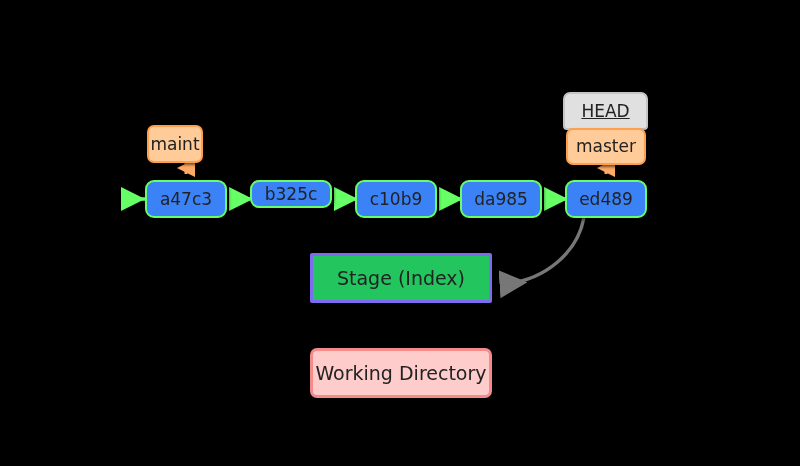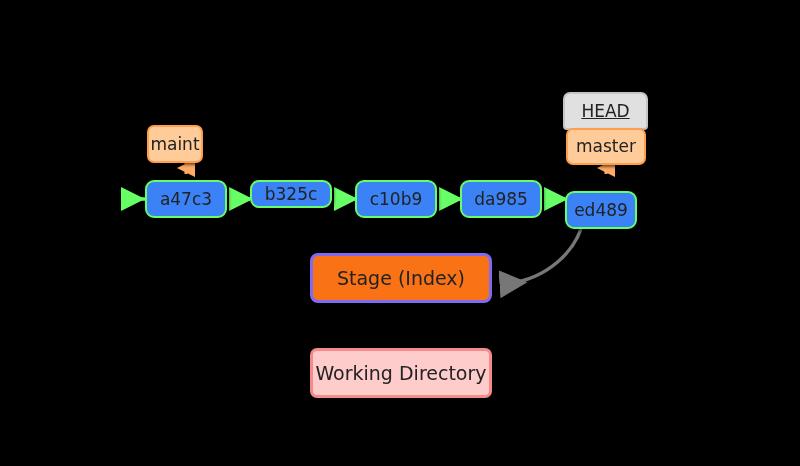--- a/index.html
+++ b/index.html
@@ -38,23 +38,23 @@
     border: 2.5px solid #ff9f4d;
     border-radius: 7px;
   }
   .ref-head {
     background: #e0e0e0;
     border: 2.5px solid #c4c4c4;
     border-radius: 7px 7px 4px 4px;
     text-decoration: underline;
   }
   .stage-box {
-    background: #f97316;
+    background: #22c55e;
     border: 3px solid #7e6bf0;
-    border-radius: 8px;
+    border-radius: 2px;
     font-size: 19px;
   }
   .workdir-box {
     background: #ffcccc;
     border: 3px solid #f58a8a;
     border-radius: 7px;
     font-size: 19px;
     margin-top: 16px;
   }
   .svg-layer {
@@ -118,21 +118,21 @@
   </div>
   <div class="node commit" style="left:250px; top:180px; width:82px; height:28px;">
     <span>b325c</span>
   </div>
   <div class="node commit" style="left:355px; top:180px; width:82px; height:38px;">
     <span>c10b9</span>
   </div>
   <div class="node commit" style="left:460px; top:180px; width:82px; height:38px;">
     <span>da985</span>
   </div>
-  <div class="node commit" style="left:565px; top:191px; width:72px; height:38px;align-items:center;">
+  <div class="node commit" style="left:565px; top:180px; width:82px; height:38px;align-items:center;">
     <span>ed489</span>
   </div>
 
   <div class="node ref-branch" style="left:147px; top:125px; width:56px; height:38px;">
     <span>maint</span>
   </div>
   <div class="node ref-head" style="left:563px; top:92px; width:85px; height:38px;">
     <span>HEAD</span>
   </div>
   <div class="node ref-branch" style="left:566px; top:128px; width:80px; height:37px;">

